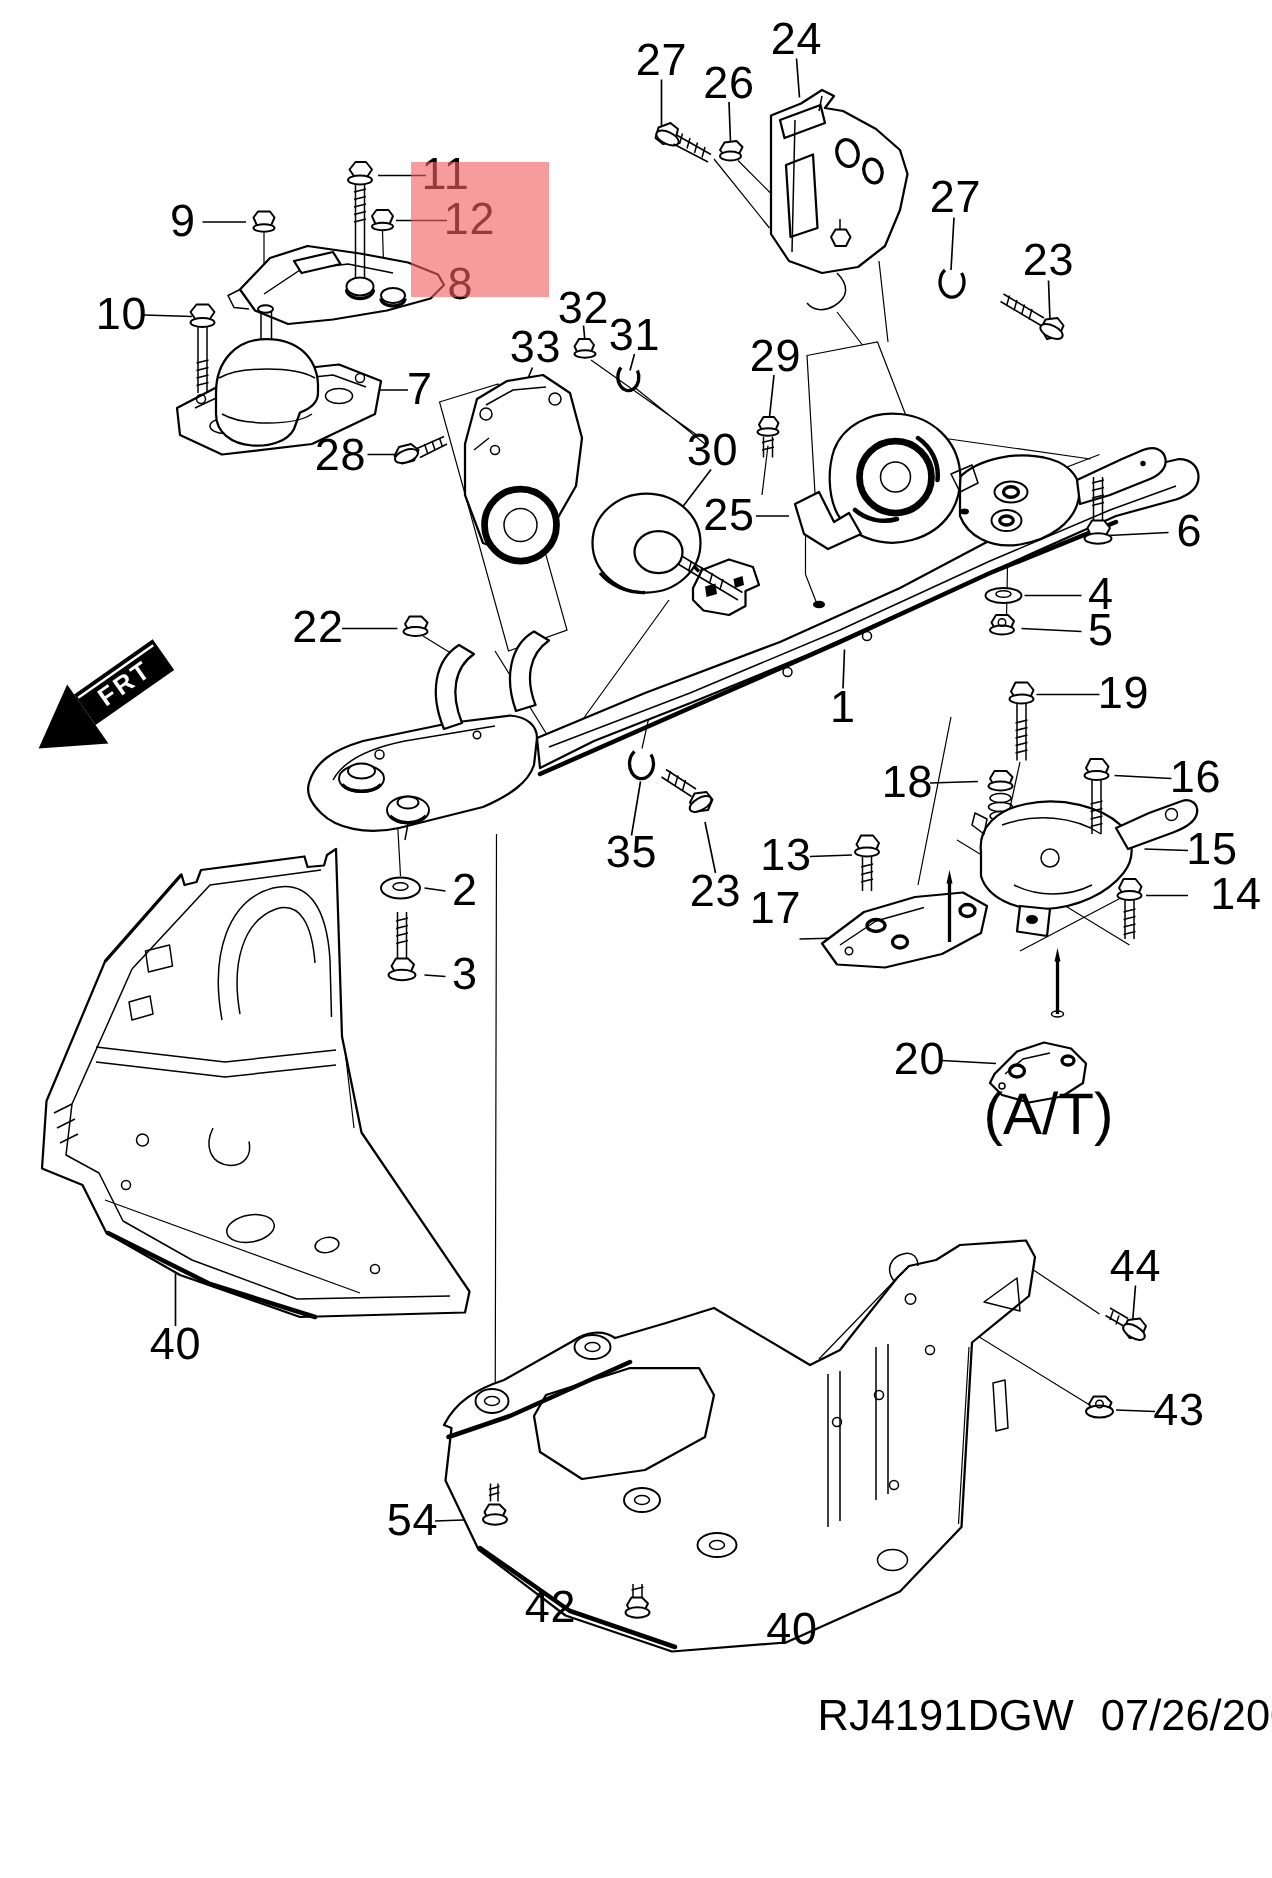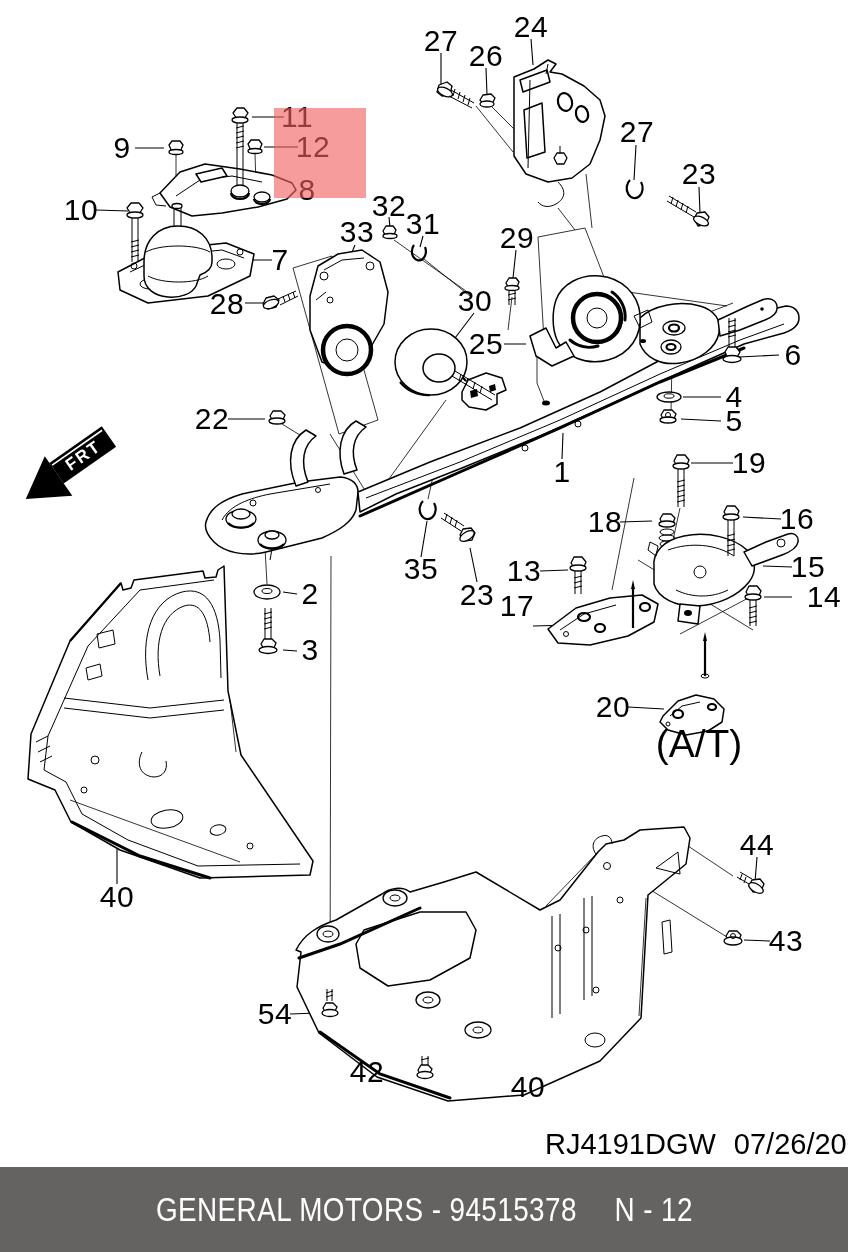--- a/index.html
+++ b/index.html
@@ -455,20 +455,14 @@
   <div class="co" style="left:757px;top:845px">44</div>
 
   <div class="at-note" style="left:699px;top:744px">(A/T)</div>
 
   <div class="highlight-box"></div>
 
   <div class="doc-line">
     <span>RJ4191DGW</span><span class="date">07/26/2006</span>
   </div>
 
-  <div class="footer-bar">
-    <div class="footer-inner">
-      <span>GENERAL MOTORS - 94515378</span>
-      <span>N - 12</span>
-    </div>
-  </div>
 
 </div>
 
 </body></html>

